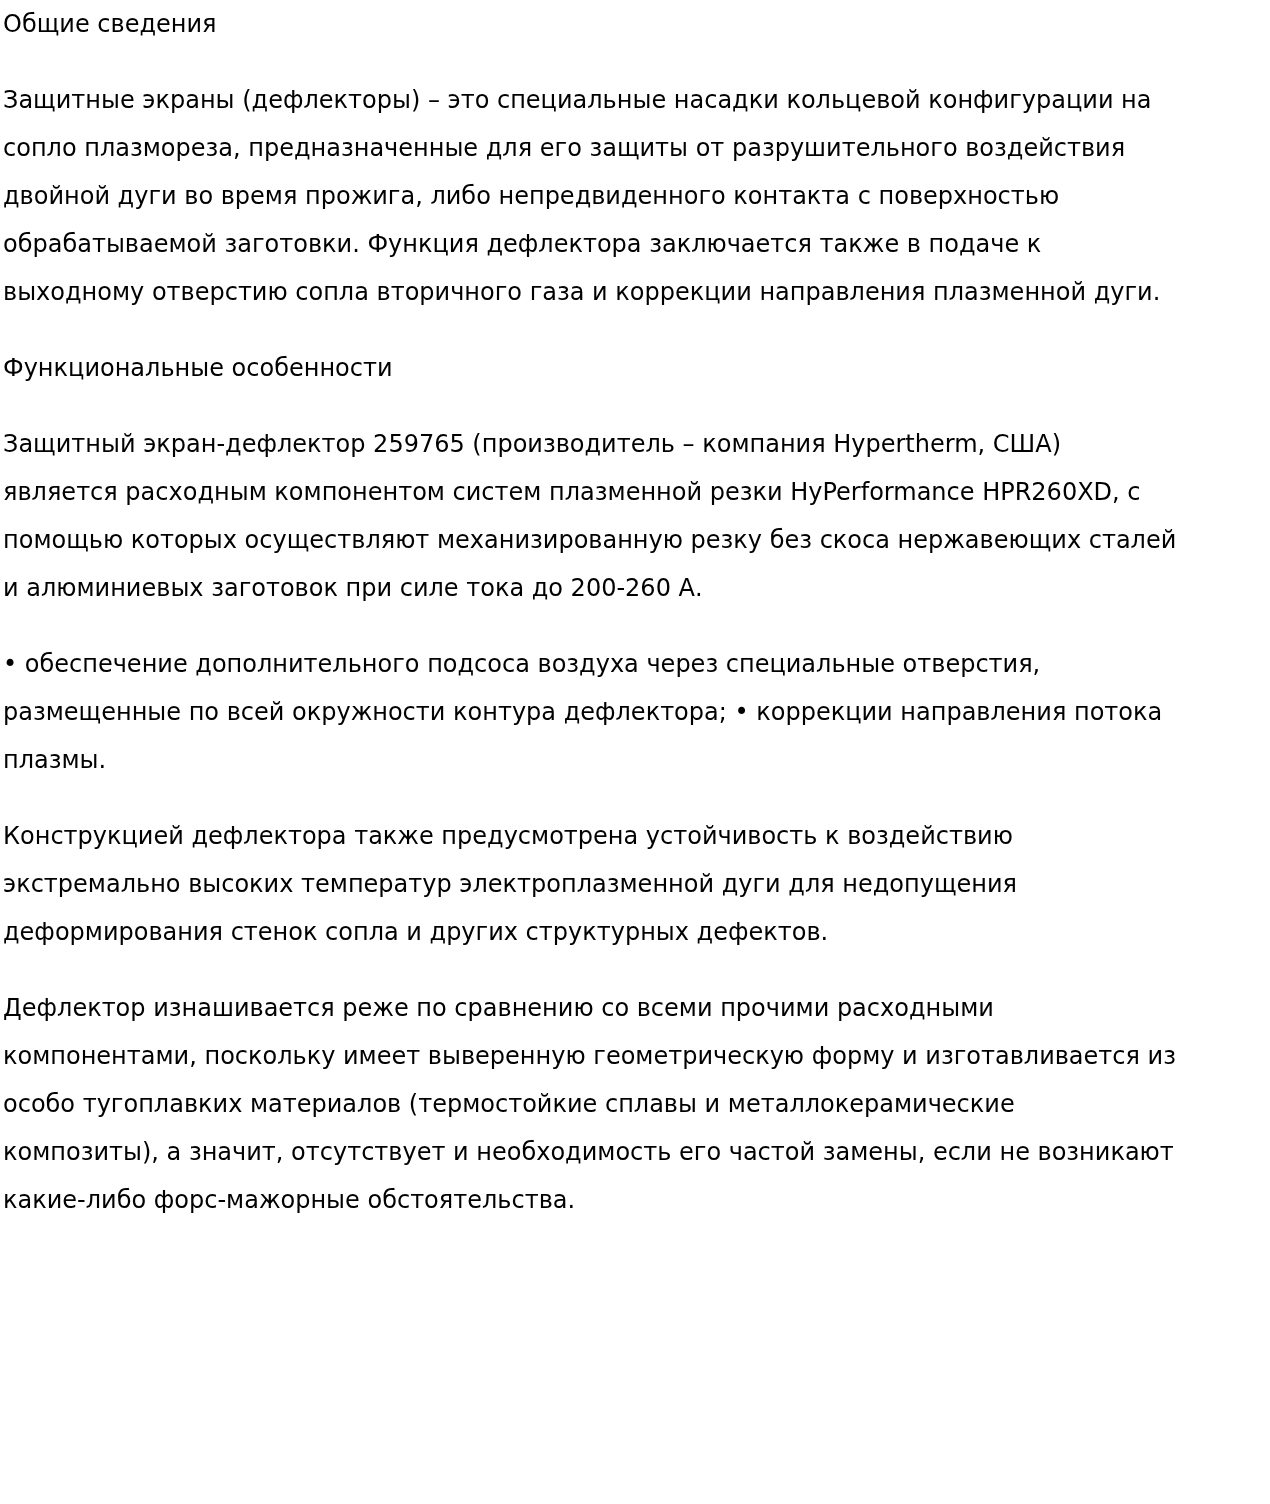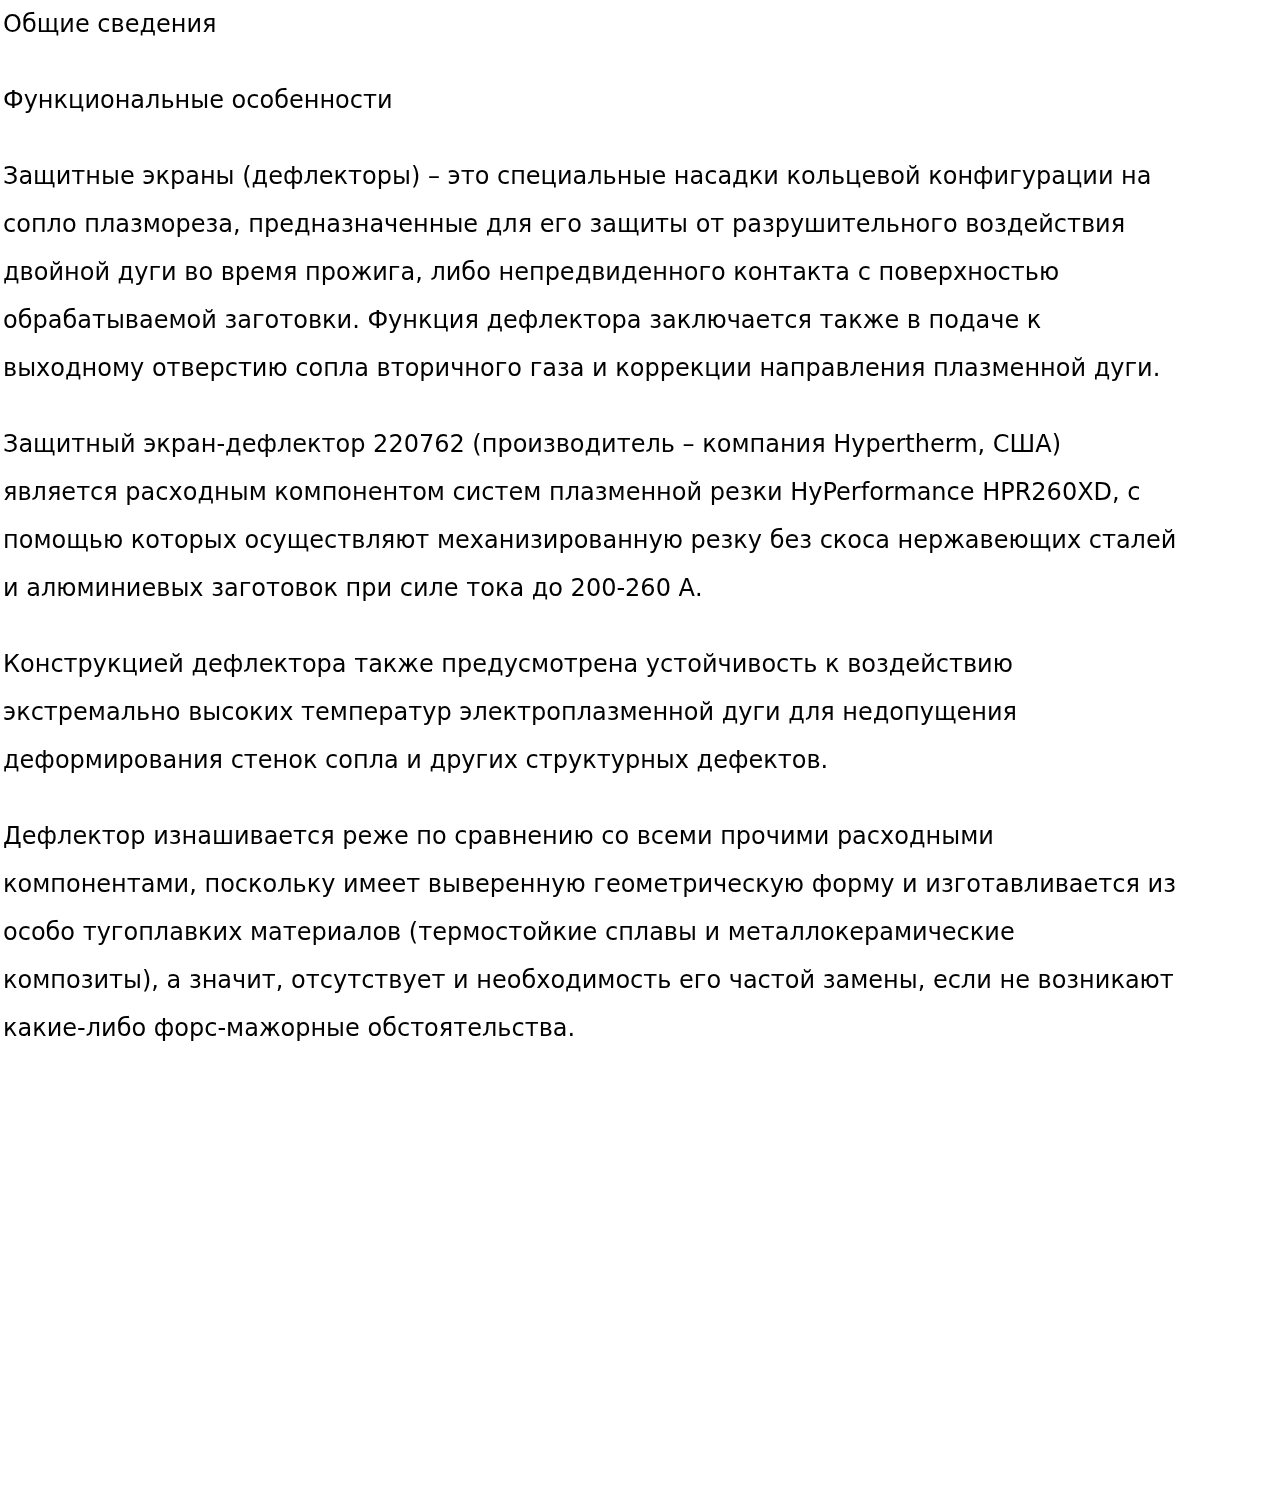--- a/index.html
+++ b/index.html
@@ -25,35 +25,38 @@
     margin: 0 12px 28px 0;
     white-space: pre;   
   }
 </style>
 </head>
 <body>
 
 <div class="doc">
   <p>Общие сведения</p>
 
-  <p>Функциональные особенности</p>
-
   <p>Защитные экраны (дефлекторы) – это специальные насадки кольцевой конфигурации на
 сопло плазмореза, предназначенные для его защиты от разрушительного воздействия
 двойной дуги во время прожига, либо непредвиденного контакта с поверхностью
 обрабатываемой заготовки. Функция дефлектора заключается также в подаче к
 выходному отверстию сопла вторичного газа и коррекции направления плазменной дуги.</p>
 
-  <p>Защитный экран-дефлектор 220762 (производитель – компания Hypertherm, США)
+  <p>Функциональные особенности</p>
+
+  <p>Защитный экран-дефлектор 259765 (производитель – компания Hypertherm, США)
 является расходным компонентом систем плазменной резки HyPerformance HPR260XD, с
 помощью которых осуществляют механизированную резку без скоса нержавеющих сталей
 и алюминиевых заготовок при силе тока до 200-260 А.</p>
 
 
 
+  <p>• обеспечение дополнительного подсоса воздуха через специальные отверстия,
+размещенные по всей окружности контура дефлектора; • коррекции направления потока
+плазмы.</p>
 
   <p>Конструкцией дефлектора также предусмотрена устойчивость к воздействию
 экстремально высоких температур электроплазменной дуги для недопущения
 деформирования стенок сопла и других структурных дефектов.</p>
 
   <p>Дефлектор изнашивается реже по сравнению со всеми прочими расходными
 компонентами, поскольку имеет выверенную геометрическую форму и изготавливается из
 особо тугоплавких материалов (термостойкие сплавы и металлокерамические
 композиты), а значит, отсутствует и необходимость его частой замены, если не возникают
 какие-либо форс-мажорные обстоятельства.</p>

